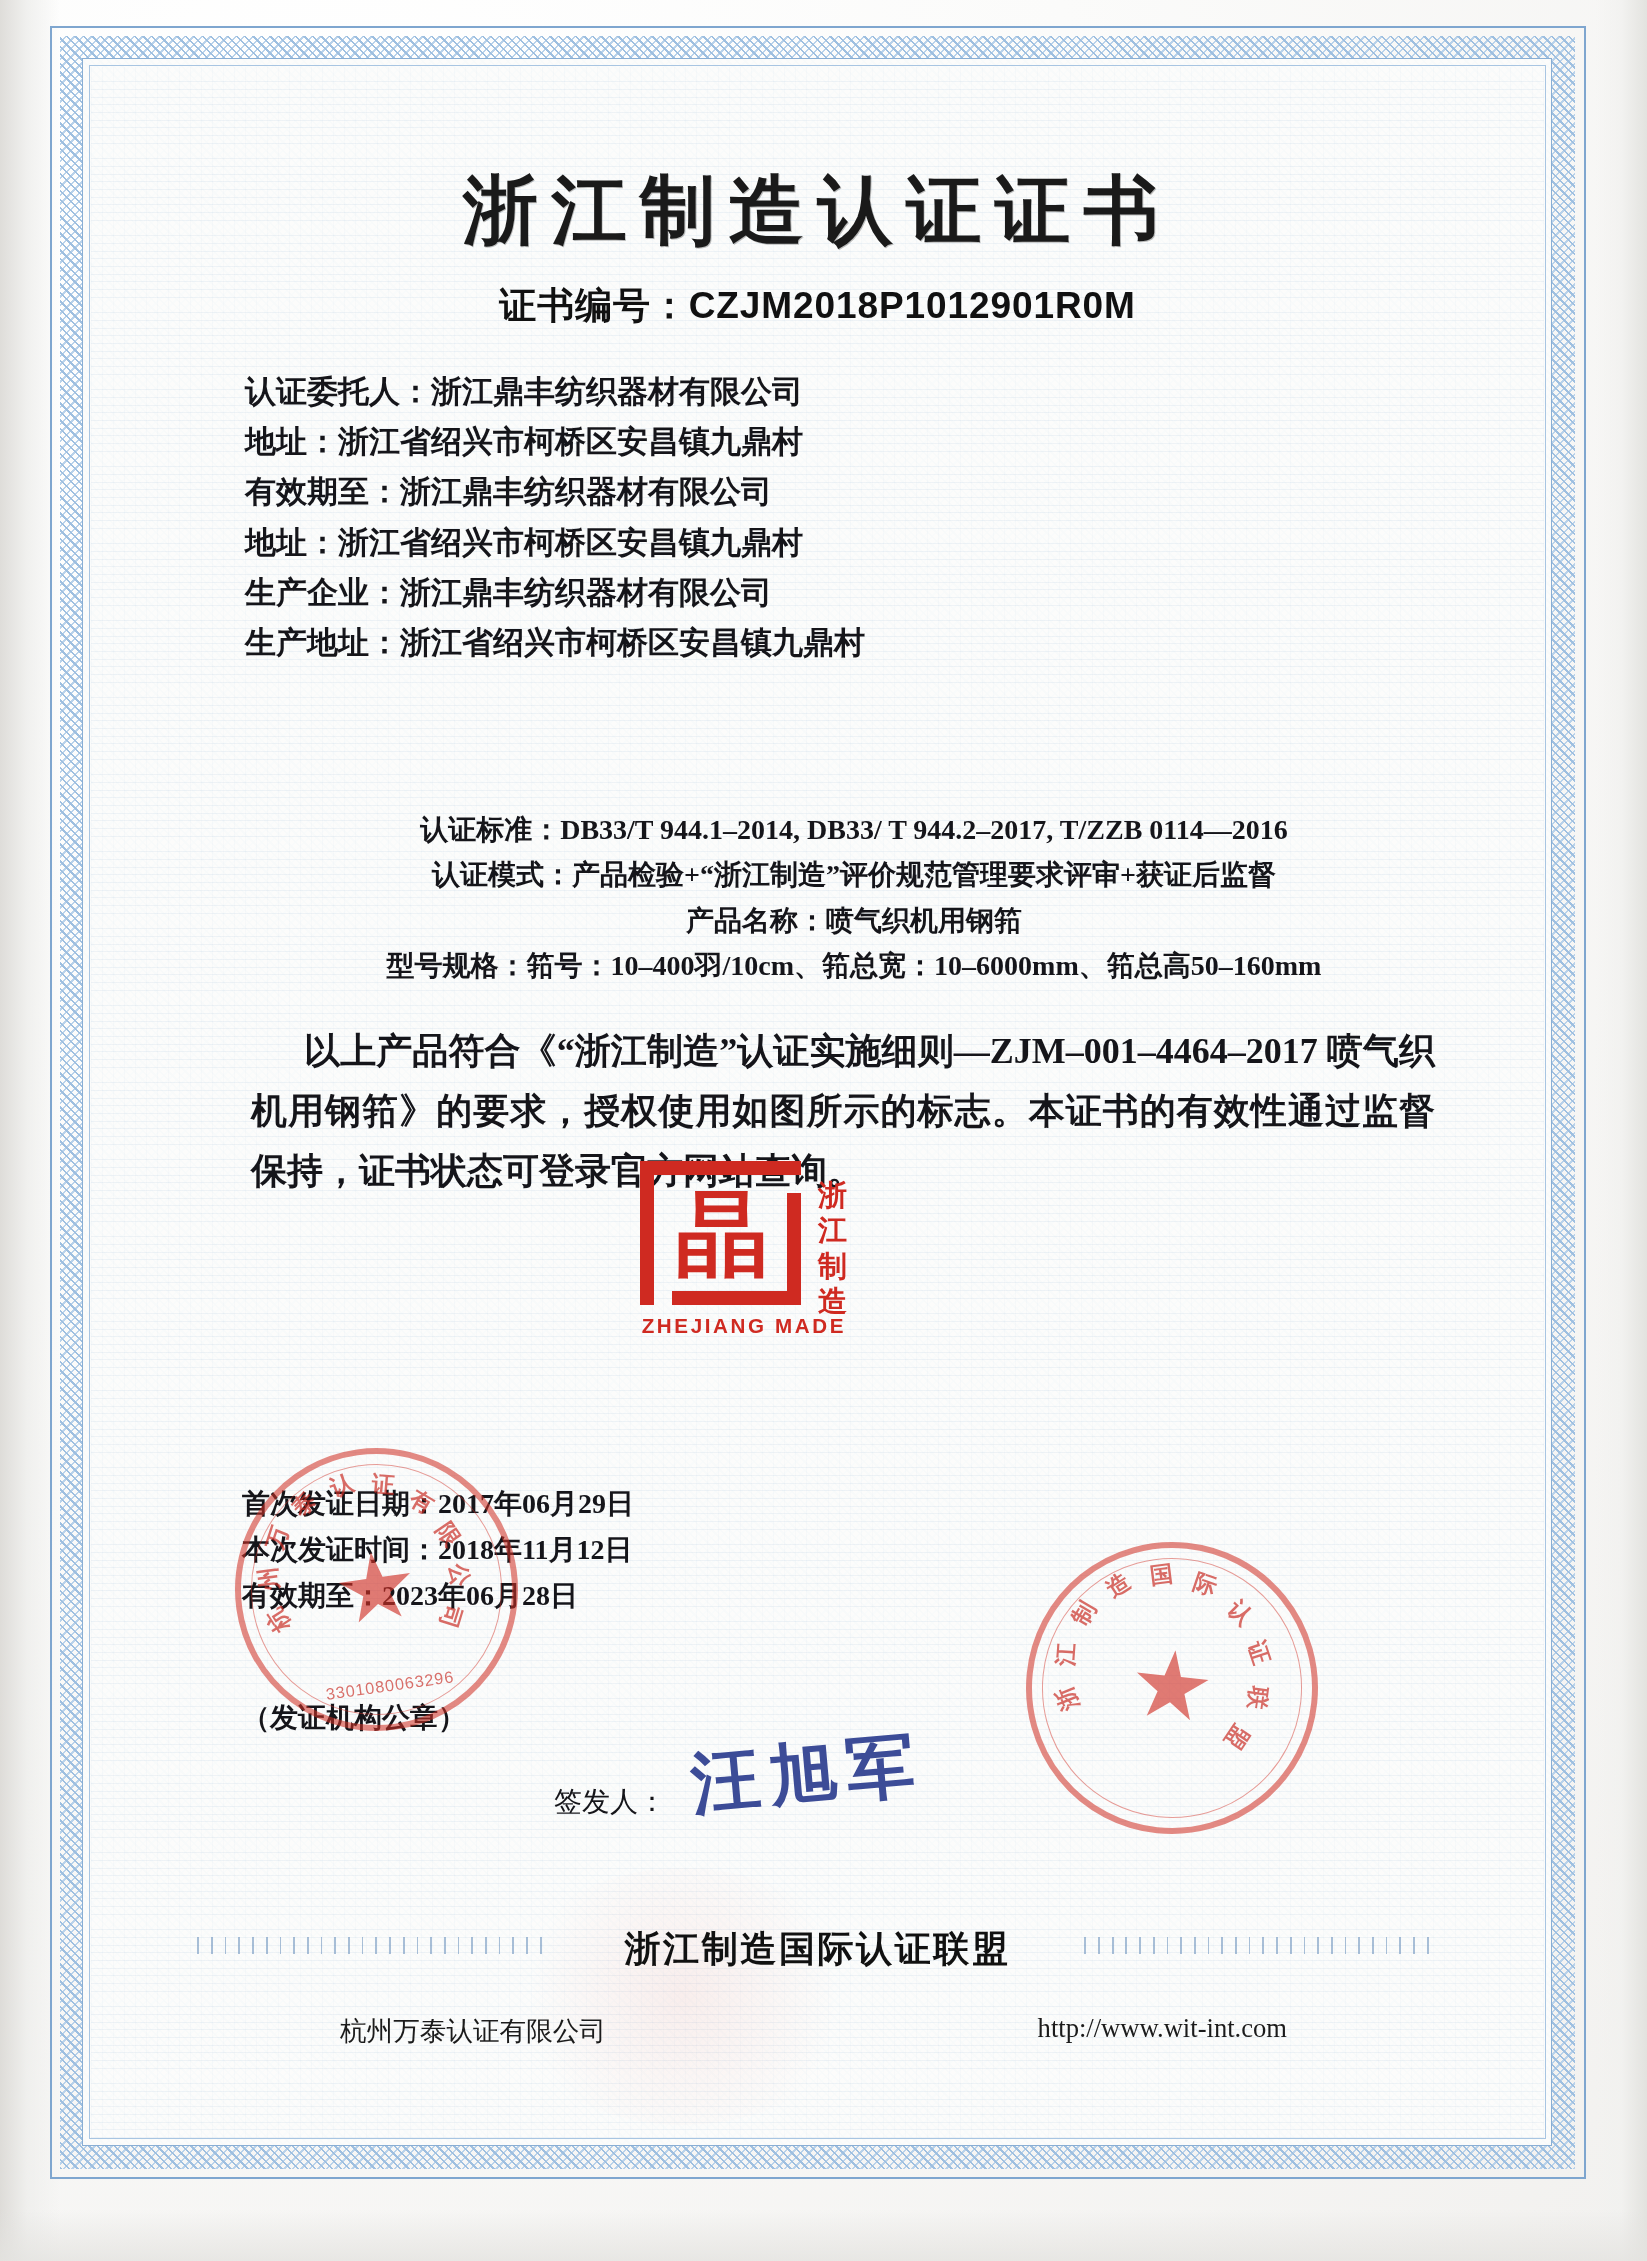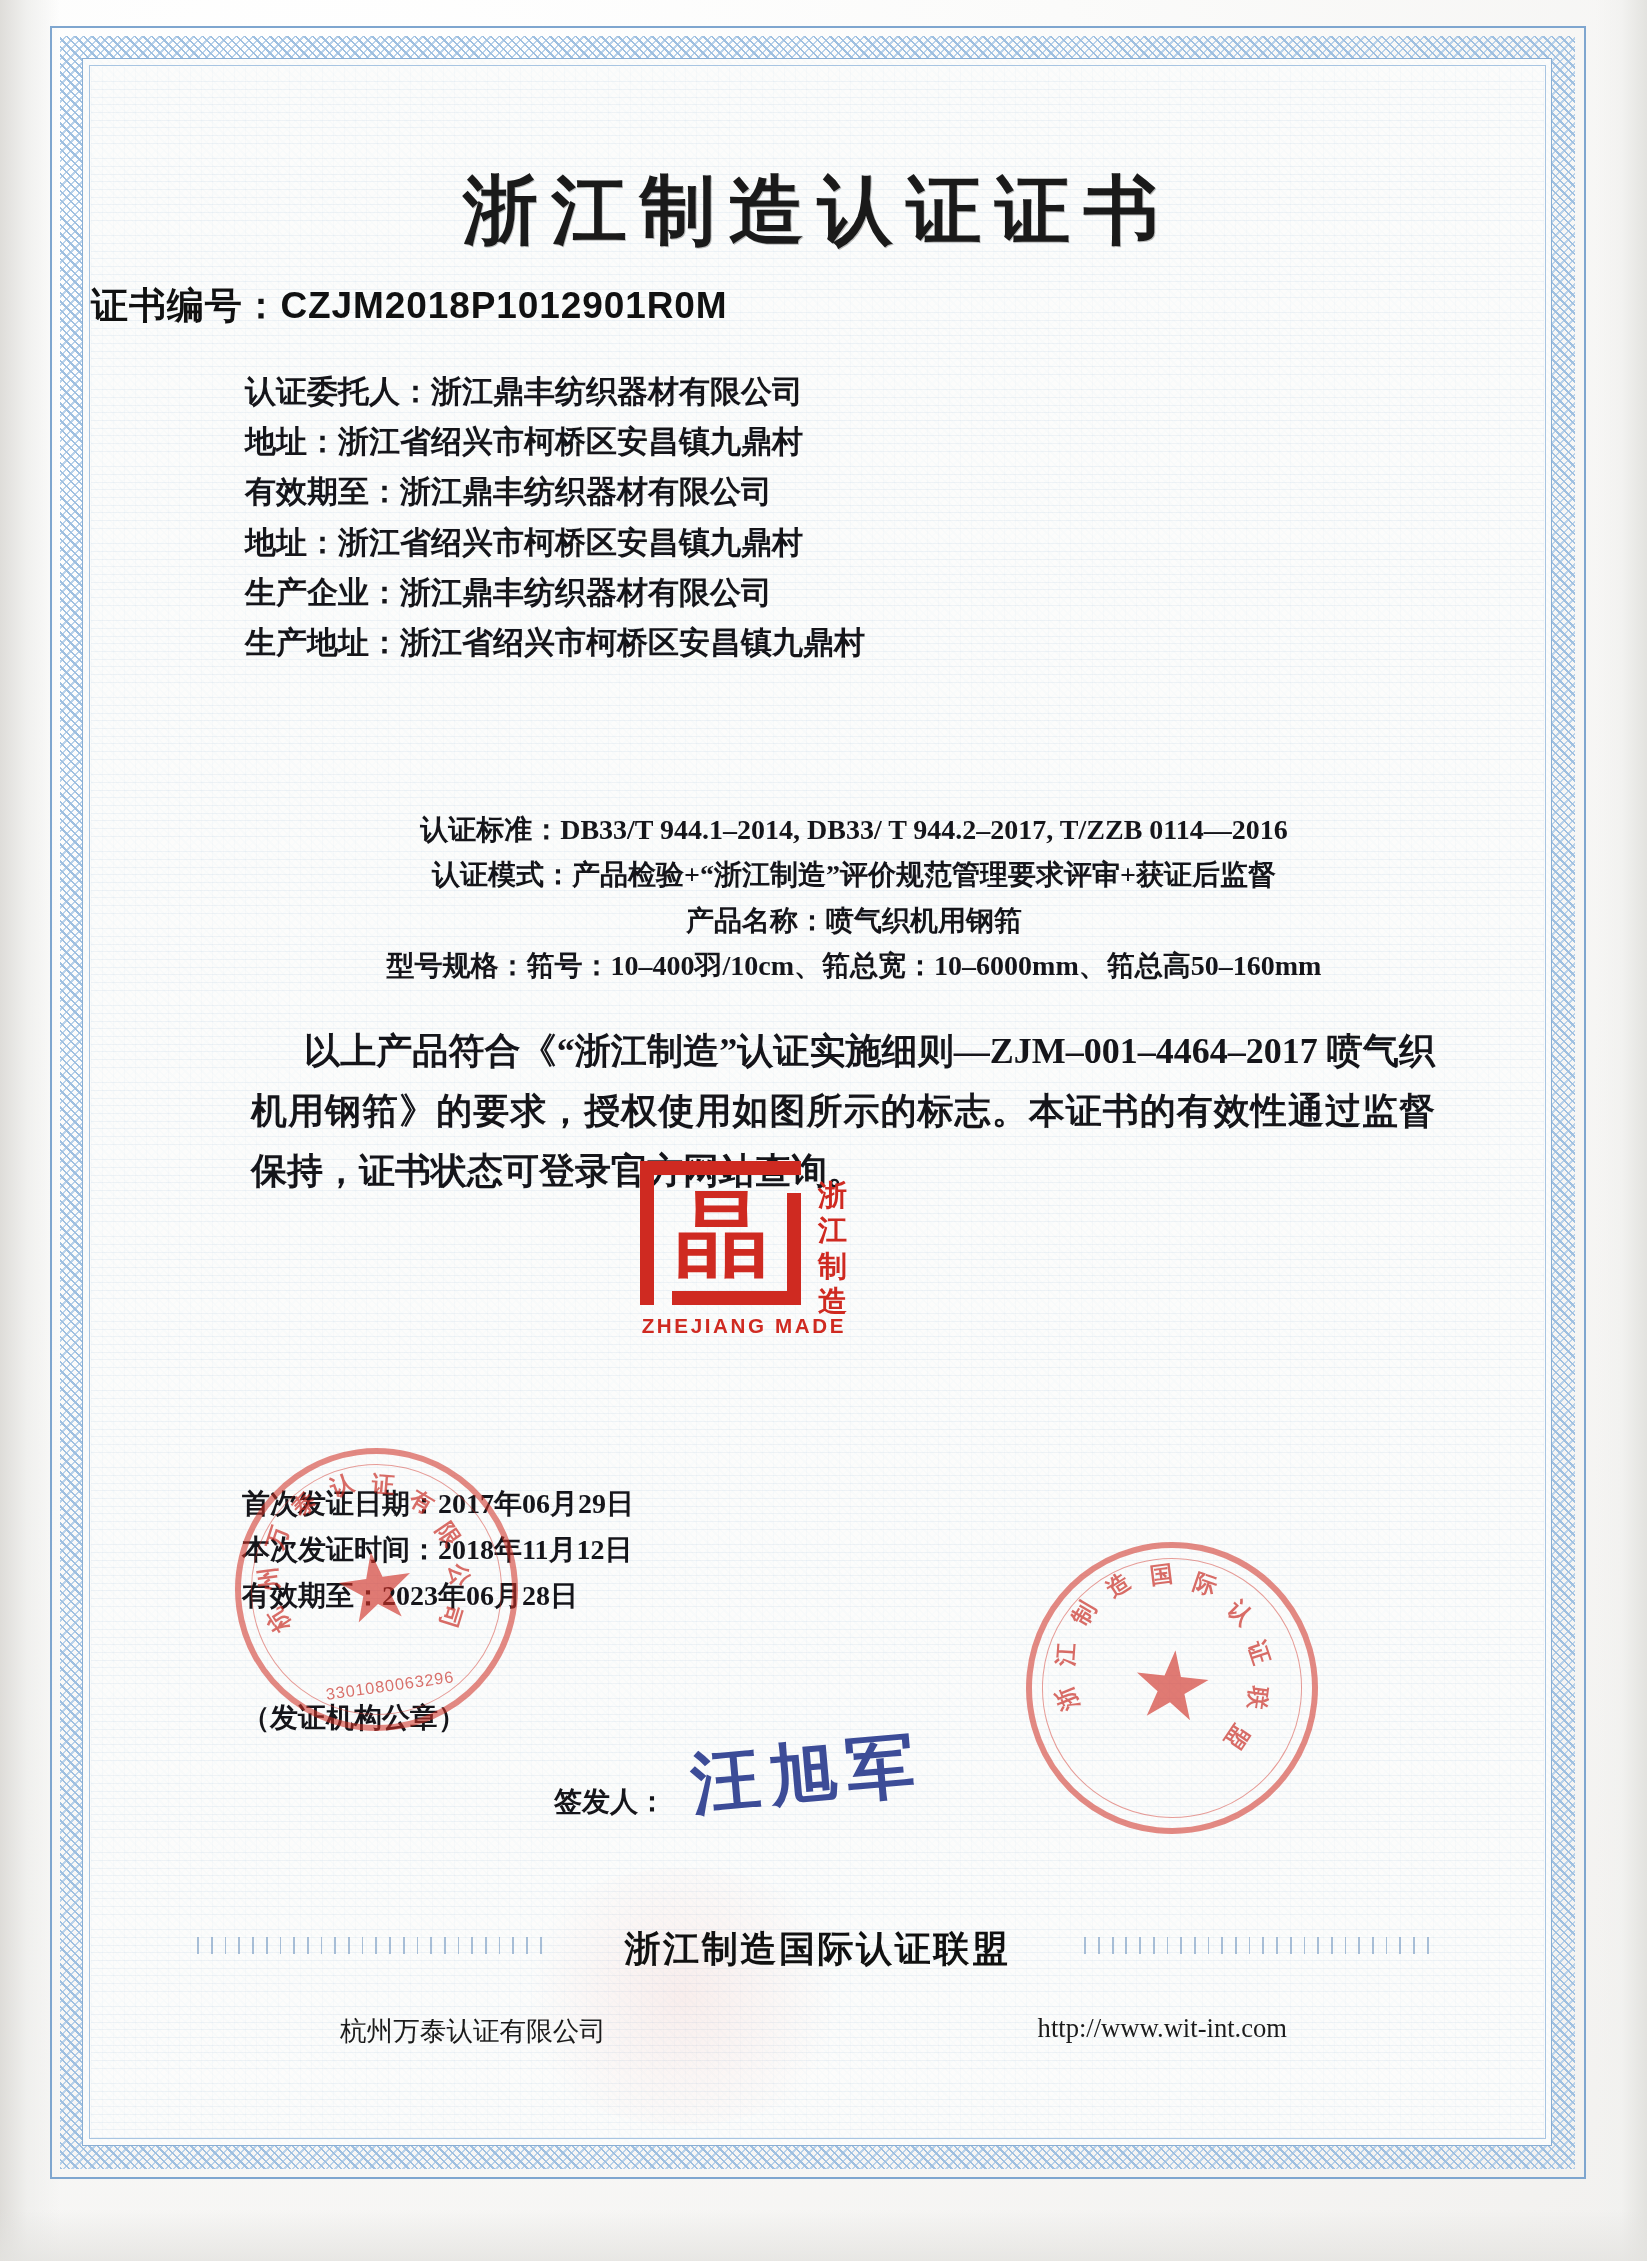--- a/index.html
+++ b/index.html
@@ -112,20 +112,21 @@
     letter-spacing: 13.7px;
     font-weight: 700;
     color: #1a1a1a;
     text-shadow: 0.9px 0.9px 0 rgba(0,0,0,.25);
   }
 
   .cert-number {
     position: absolute;
     left: 0; right: 0;
     top: 214px;
+    text-align: center;
     font-size: 37px;
     letter-spacing: 0.9px;
     color: #111;
     font-family: "Liberation Sans", sans-serif;
     font-weight: 600;
   }
 
   .info-block {
     position: absolute;
     left: 154px;
@@ -261,21 +262,21 @@
     margin-top: 36px;
   }
 
   .signer-label {
     position: absolute;
     left: 463px;
     top: 1716px;
     font-size: 28px;
     color: #15151a;
     font-family: "Liberation Serif", serif;
-    font-weight: 700;
+    font-weight: 400;
   }
   .signature {
     position: absolute;
     left: 600px;
     top: 1662px;
     font-family: "DejaVu Serif", serif;
     font-size: 69px;
     color: #2d3e8f;
     transform: rotate(-5deg);
     letter-spacing: 8.6px;

